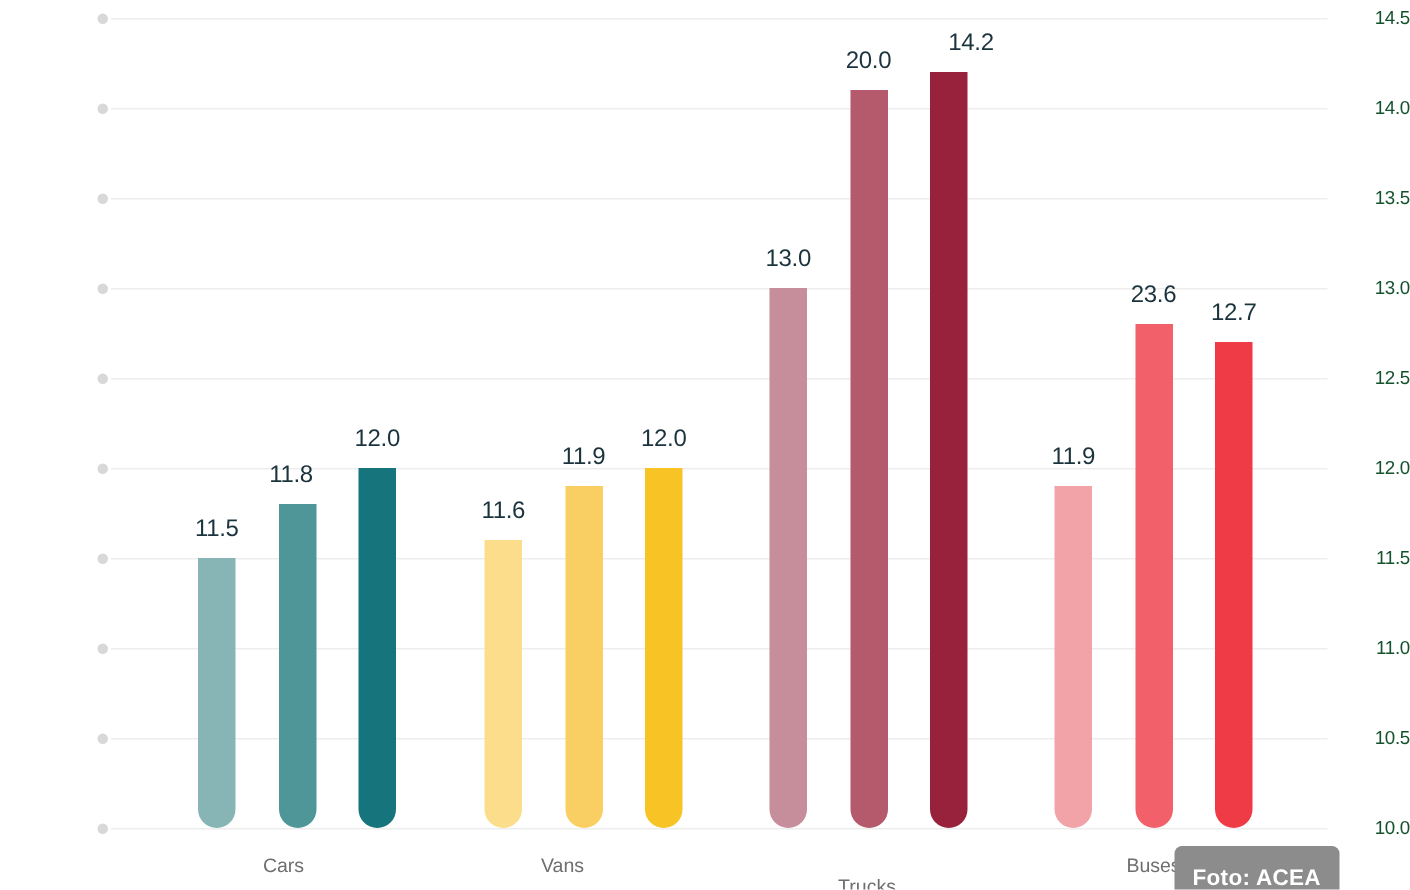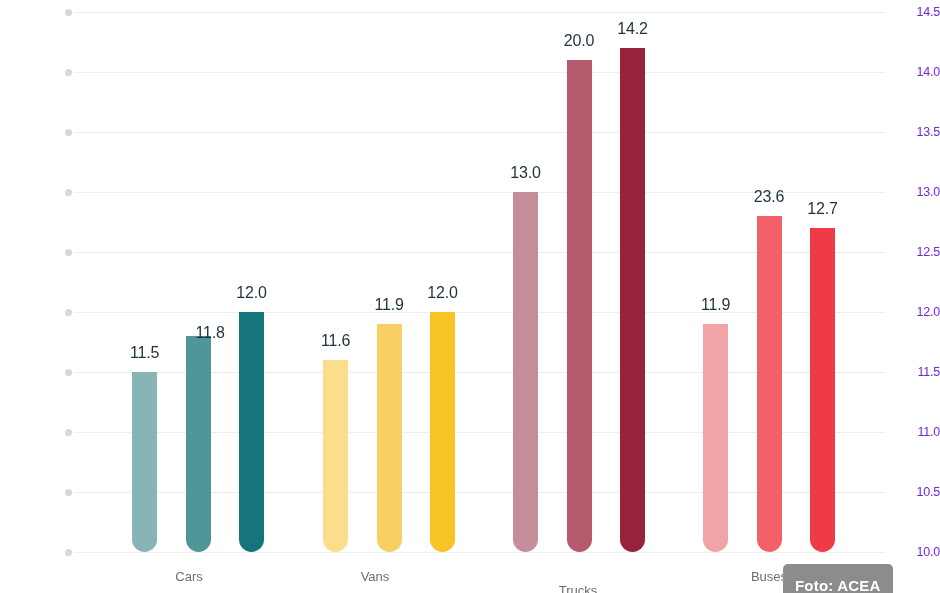--- a/index.html
+++ b/index.html
@@ -47,21 +47,21 @@
     background: #d8d8d8;
     left: 65px;
   }
 
   .ytick-label {
     position: absolute;
     right: 0;
     width: 52px;
     text-align: right;
     font-size: 12.5px;
-    color: #6d28d9;
+    color: #14532d;
     letter-spacing: -0.2px;
     line-height: 1;
   }
 
   
   .bar {
     position: absolute;
     width: 25px;
     border-radius: 0 0 13px 13px;
   }
@@ -138,35 +138,35 @@
       <div class="ytick-label" style="top: 486px;">10.5</div>
       <div class="gridline" style="top: 552px;"></div>
       <div class="tick-dot" style="top: 549px;"></div>
       <div class="ytick-label" style="top: 546px;">10.0</div>
     </div>
 
   <div class="bars-layer" id="bars-layer">
       <div class="bar" style="left: 132px; top: 372px; height: 180px; background: rgb(135, 181, 182);"></div>
       <div class="bar-value" style="left: 114.5px; top: 345px;">11.5</div>
       <div class="bar" style="left: 185.5px; top: 336px; height: 216px; background: rgb(79, 150, 152);"></div>
-      <div class="bar-value" style="left: 180px; top: 309px; margin-top: 16px;">11.8</div>
+      <div class="bar-value" style="left: 164px; top: 309px;">11.8</div>
       <div class="bar" style="left: 239px; top: 312px; height: 240px; background: rgb(22, 117, 124);"></div>
       <div class="bar-value" style="left: 221.5px; top: 285px;">12.0</div>
       <div class="bar" style="left: 323px; top: 360px; height: 192px; background: rgb(251, 221, 140);"></div>
       <div class="bar-value" style="left: 305.5px; top: 333px;">11.6</div>
       <div class="bar" style="left: 376.5px; top: 324px; height: 228px; background: rgb(249, 207, 99);"></div>
       <div class="bar-value" style="left: 359px; top: 297px;">11.9</div>
       <div class="bar" style="left: 430px; top: 312px; height: 240px; background: rgb(247, 195, 37);"></div>
       <div class="bar-value" style="left: 412.5px; top: 285px;">12.0</div>
       <div class="bar" style="left: 513px; top: 192px; height: 360px; background: rgb(198, 142, 155);"></div>
       <div class="bar-value" style="left: 495.5px; top: 165px;">13.0</div>
       <div class="bar" style="left: 566.5px; top: 60px; height: 492px; background: rgb(180, 90, 108);"></div>
       <div class="bar-value" style="left: 549px; top: 33px;">20.0</div>
       <div class="bar" style="left: 620px; top: 48px; height: 504px; background: rgb(152, 34, 60);"></div>
-      <div class="bar-value" style="left: 602.5px; top: 21px;">14.2</div>
+      <div class="bar-value" style="left: 602.5px; top: 21px; text-align: right;">14.2</div>
       <div class="bar" style="left: 703px; top: 324px; height: 228px; background: rgb(242, 163, 167);"></div>
       <div class="bar-value" style="left: 685.5px; top: 297px;">11.9</div>
       <div class="bar" style="left: 756.5px; top: 216px; height: 336px; background: rgb(242, 97, 105);"></div>
       <div class="bar-value" style="left: 739px; top: 189px;">23.6</div>
       <div class="bar" style="left: 810px; top: 228px; height: 324px; background: rgb(239, 59, 70);"></div>
       <div class="bar-value" style="left: 792.5px; top: 201px;">12.7</div>
     </div>
 
   <div class="labels-layer" id="labels-layer">
       <div class="cat-label" style="left: 129px; top: 570px;">Cars</div>

